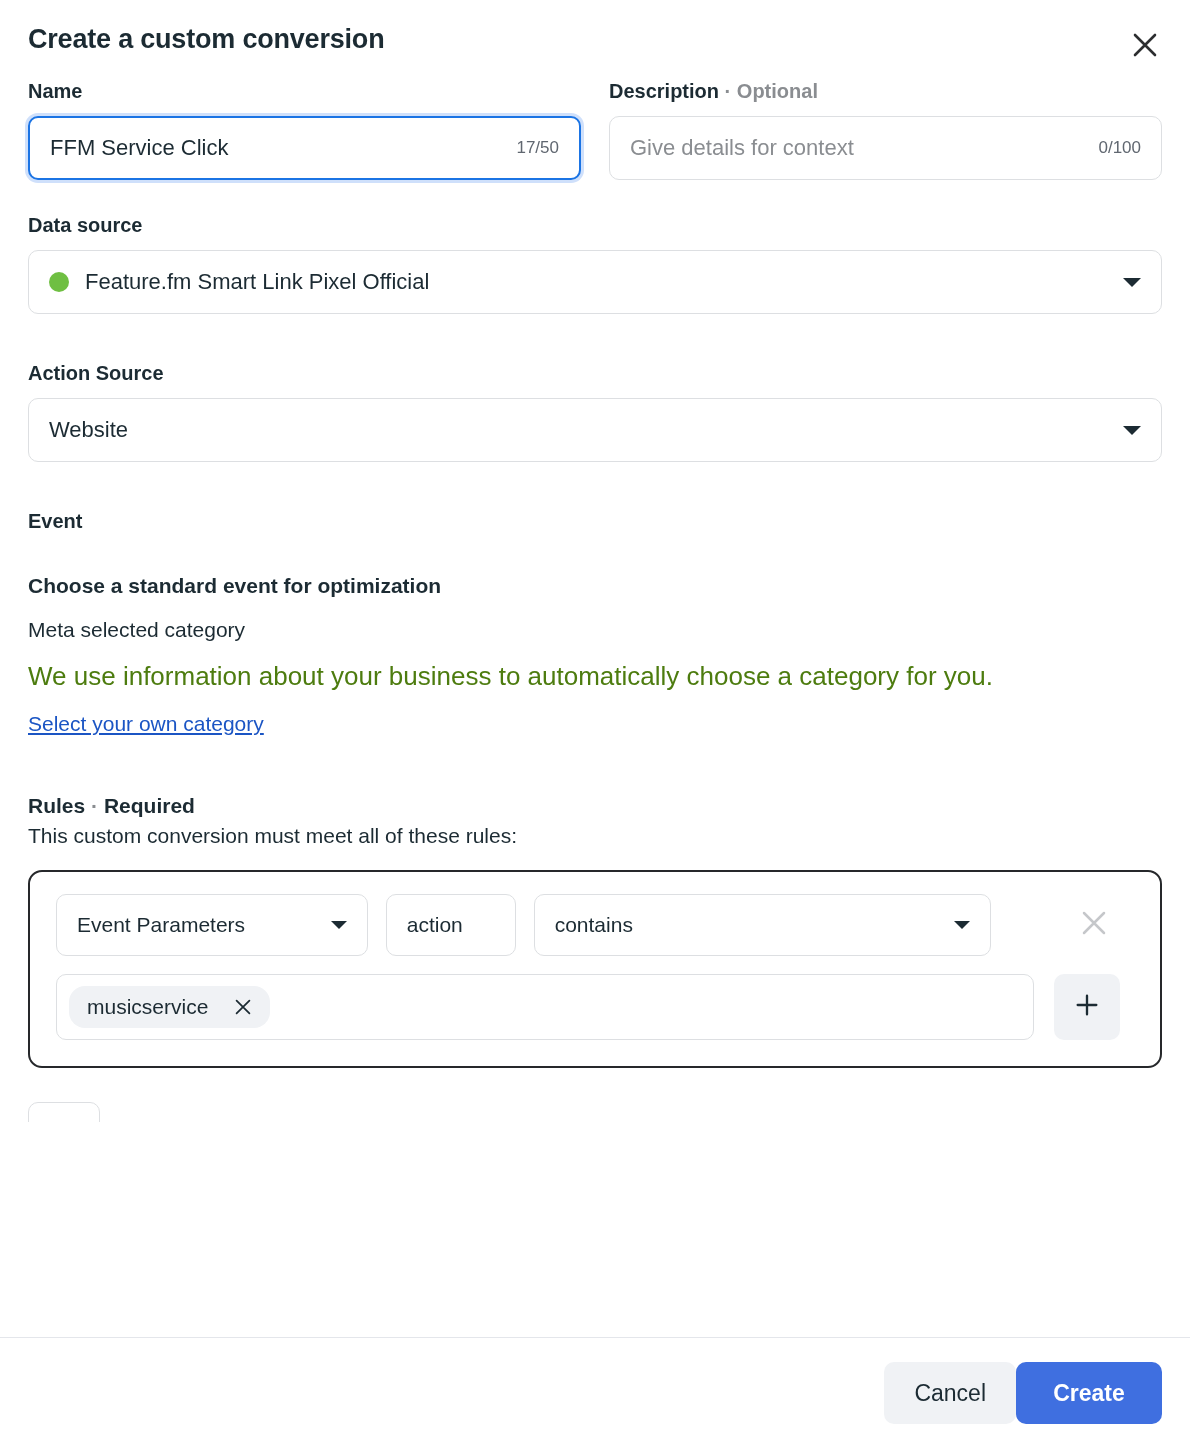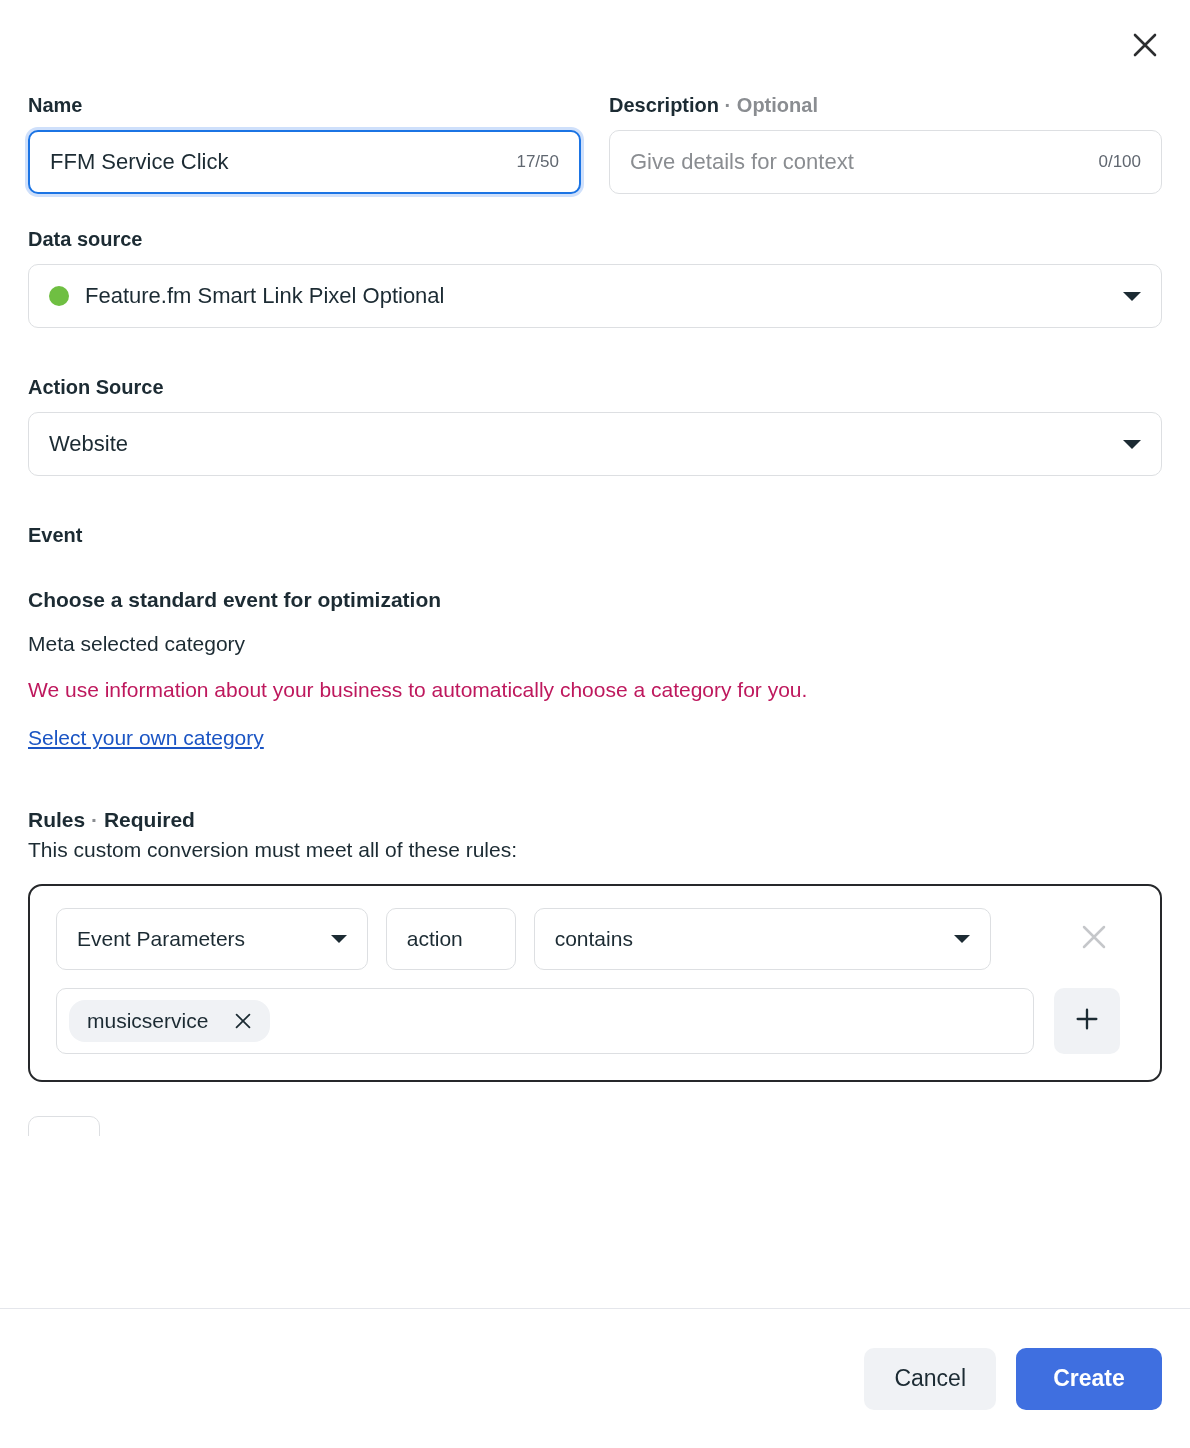--- a/index.html
+++ b/index.html
@@ -69,21 +69,20 @@
   .field-label .muted {
     font-weight: bold;
     color: #8a8d91;
   }
   .dot-sep { color: #8a8d91; font-weight: bold; }
 
   
   .row-2 {
     display: flex;
     gap: 28px;
-    margin-top: 14px;
   }
   .col { flex: 1 1 0; min-width: 0; }
 
   .textfield {
     margin-top: 12px;
     height: 64px;
     border: 1px solid #dddfe2;
     border-radius: 10px;
     display: flex;
     align-items: center;
@@ -166,22 +165,22 @@
     font-weight: bold;
     color: #1c2b33;
     margin-top: 40px;
   }
   .subtle-strong {
     font-size: 21px;
     color: #1c2b33;
     margin-top: 20px;
   }
   .subtle {
-    font-size: 21px;
-    color: #be185d;
+    font-size: 26px;
+    color: #4d7c0f;
     margin-top: 20px;
     line-height: 28px;
   }
   .link {
     font-size: 21px;
     color: #1b55c4;
     text-decoration: underline;
     margin-top: 22px;
     display: inline-block;
     cursor: pointer;
@@ -288,26 +287,25 @@
     width: 72px;
     height: 56px;
     border: 1px solid #dddfe2;
     border-radius: 10px;
     background: #fff;
   }
 
   
   .dialog-footer {
     flex: 0 0 auto;
-    height: 140px;
+    height: 111px;
     border-top: 1px solid #e4e6eb;
     display: flex;
     align-items: center;
     justify-content: flex-end;
-    gap: 20px;
     padding: 0 28px;
     background: #fff;
   }
   .btn {
     border: none;
     border-radius: 10px;
     font-size: 23px;
     font-family: "Liberation Sans", sans-serif;
     cursor: pointer;
     height: 62px;
@@ -323,20 +321,21 @@
     font-weight: bold;
     min-width: 146px;
   }
 </style>
 </head>
 <body>
 
 <div class="dialog">
 
   <div class="dialog-header">
+    <div class="dialog-title">Create a custom conversion</div>
     <button class="close-btn">
       <span>
         <svg width="26" height="26" viewBox="0 0 26 26" aria-hidden="true">
           <path d="M3 3 L23 23 M23 3 L3 23" stroke="#2c2e30" stroke-width="2.6" stroke-linecap="round"></path>
         </svg>
       </span>
     </button>
   </div>
 
   <div class="dialog-body">
@@ -360,21 +359,21 @@
           <span class="value placeholder">Give details for context</span>
           <span class="counter">0/100</span>
         </div>
       </div>
     </div>
 
     <div class="block">
       <div class="field-label">Data source</div>
       <div class="select">
         <span class="status-dot"></span>
-        <span class="sel-text">Feature.fm Smart Link Pixel Optional</span>
+        <span class="sel-text">Feature.fm Smart Link Pixel Official</span>
         <span class="caret"></span>
       </div>
     </div>
 
     <div class="block-lg">
       <div class="field-label">Action Source</div>
       <div class="select">
         <span class="sel-text">Website</span>
         <span class="caret"></span>
       </div>

